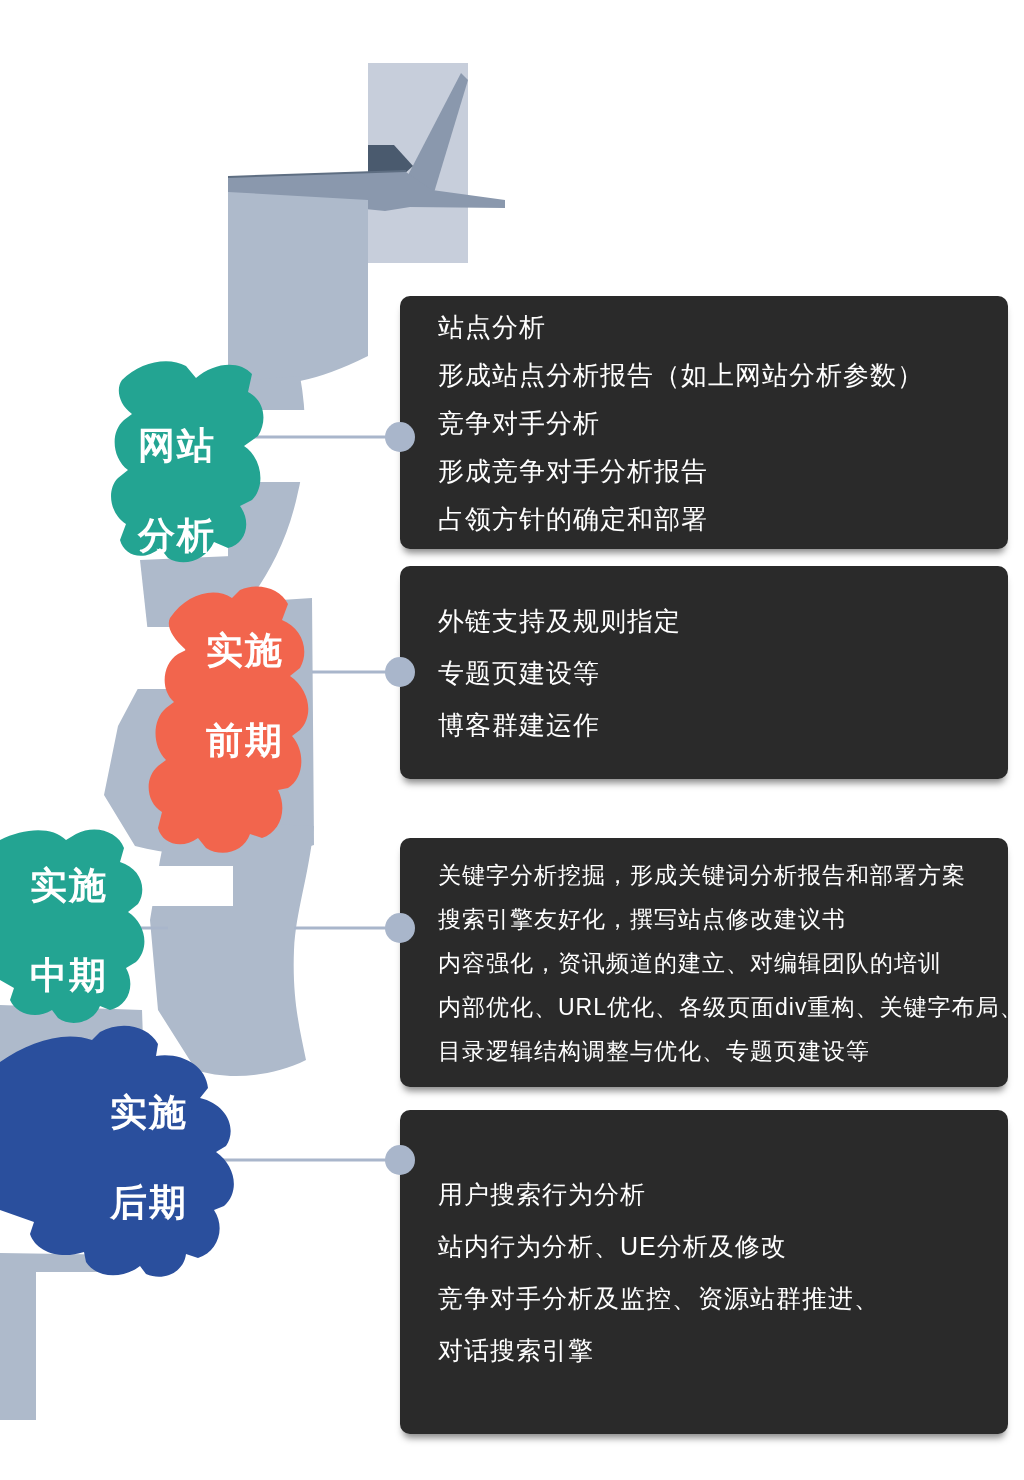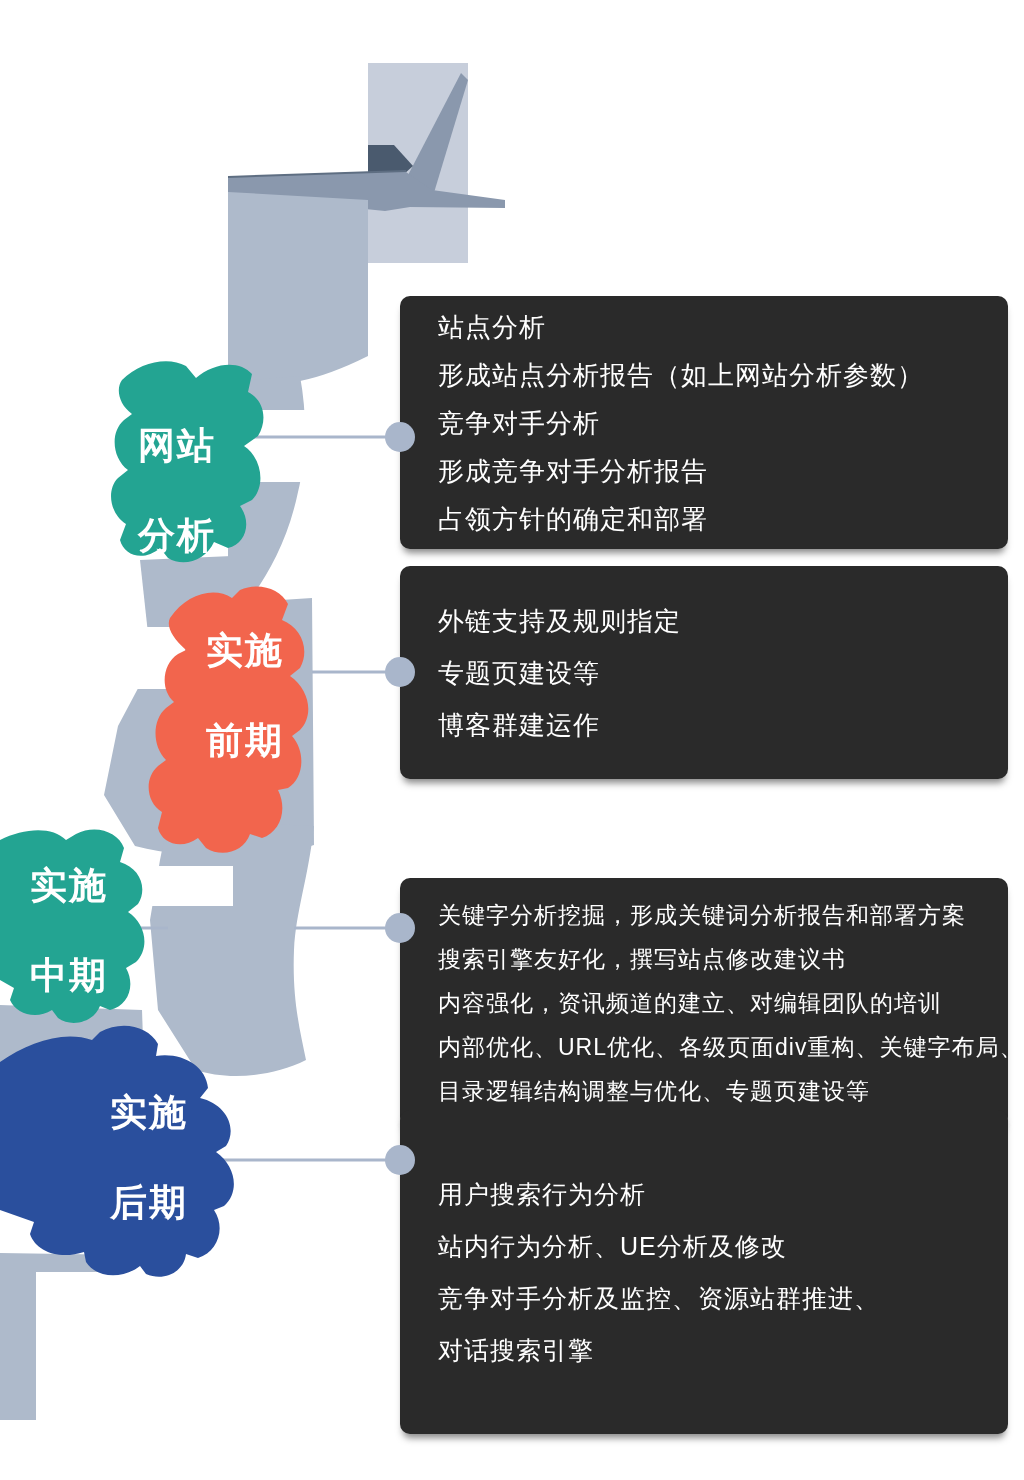--- a/index.html
+++ b/index.html
@@ -15,21 +15,21 @@
     background:#2A2A2A;border-radius:10px;color:#ffffff;
     display:flex;flex-direction:column;justify-content:center;
     padding-left:38px;padding-right:14px;
     box-shadow:0 7px 7px -3px rgba(40,40,40,.55);
     z-index:2;letter-spacing:1px;
   }
   .b1{top:296px;height:253px;font-size:26px;}
   .b1 .line{line-height:48px;}
   .b2{top:566px;height:213px;font-size:26px;}
   .b2 .line{line-height:52px;}
-  .b3{top:838px;height:249px;font-size:23px;margin-top:40px;}
+  .b3{top:838px;height:249px;font-size:23px;}
   .b3 .line{line-height:44px;}
   .b4{top:1110px;height:324px;font-size:25px;}
   .b4 .line{line-height:52px;}
   .line{white-space:nowrap;}
 
   .dot{
     position:absolute;width:30px;height:30px;border-radius:50%;
     background:#A9B6CB;z-index:3;left:385px;
   }
   .d1{top:422px;} .d2{top:657px;} .d3{top:913px;} .d4{top:1145px;}

